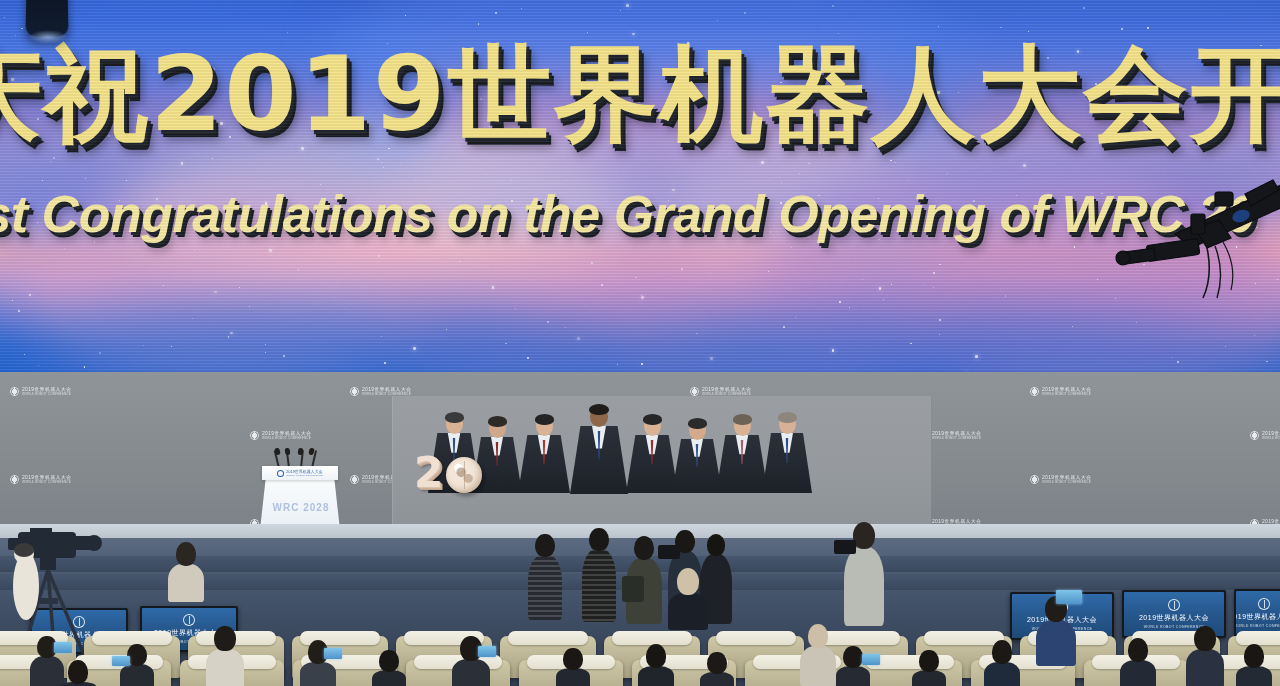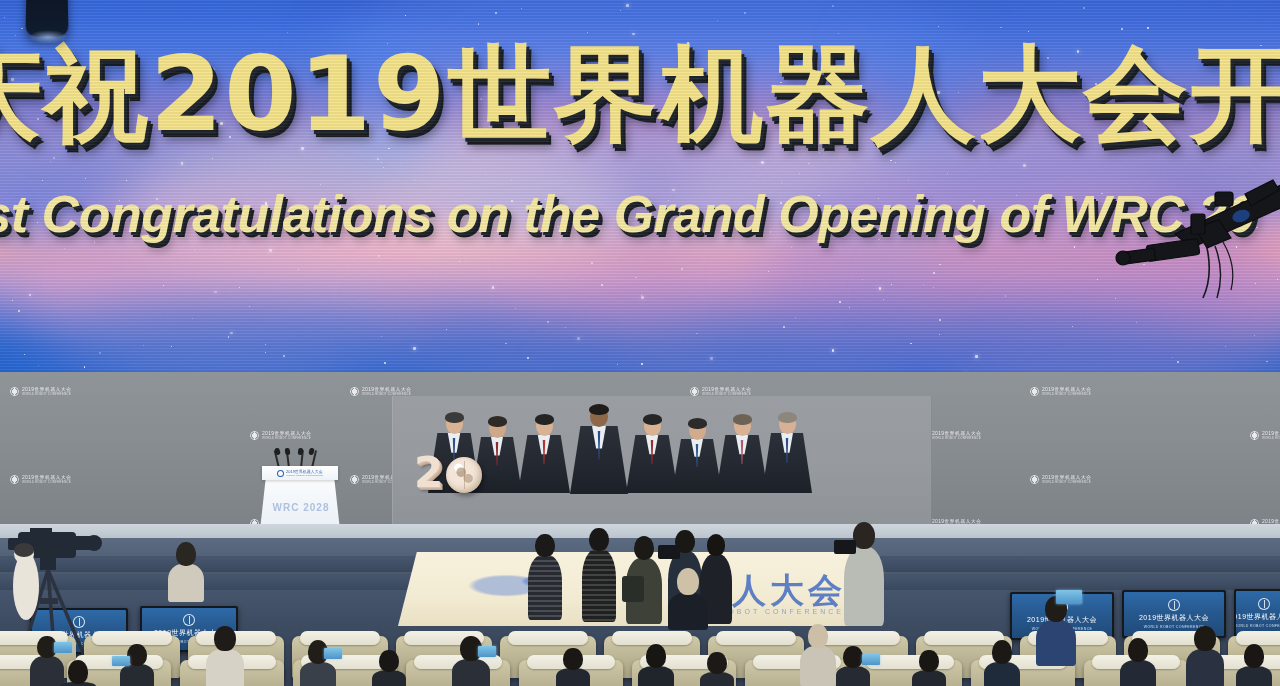--- a/index.html
+++ b/index.html
@@ -805,25 +805,20 @@
     <span class="sign-ch">2</span>
     <span id="sign-globe"></span>
   </div>
 
   <div id="stage-apron"></div>
   <div id="house">
     <div class="riser" style="left:0; top:18px; width:1280px;"></div>
     <div class="riser" style="left:0; top:36px; width:1280px;"></div>
   </div>
 
-  <div id="front-led">
-    <div id="front-led-logo"></div>
-    <div id="front-led-text">人大会</div>
-    <div id="front-led-sub">WORLD ROBOT CONFERENCE</div>
-  </div>
 
   <div id="monitors">
       <div class="monitor" style="left: 30px; top: 608px; width: 98px; height: 46px;">
         <div class="monitor-screen">
           <div class="monitor-mark"></div>
           <div class="monitor-cn">2019世界机器人大会</div>
           <div class="monitor-en">WORLD ROBOT CONFERENCE</div>
         </div>
       </div>
       <div class="monitor" style="left: 140px; top: 606px; width: 98px; height: 46px;">

